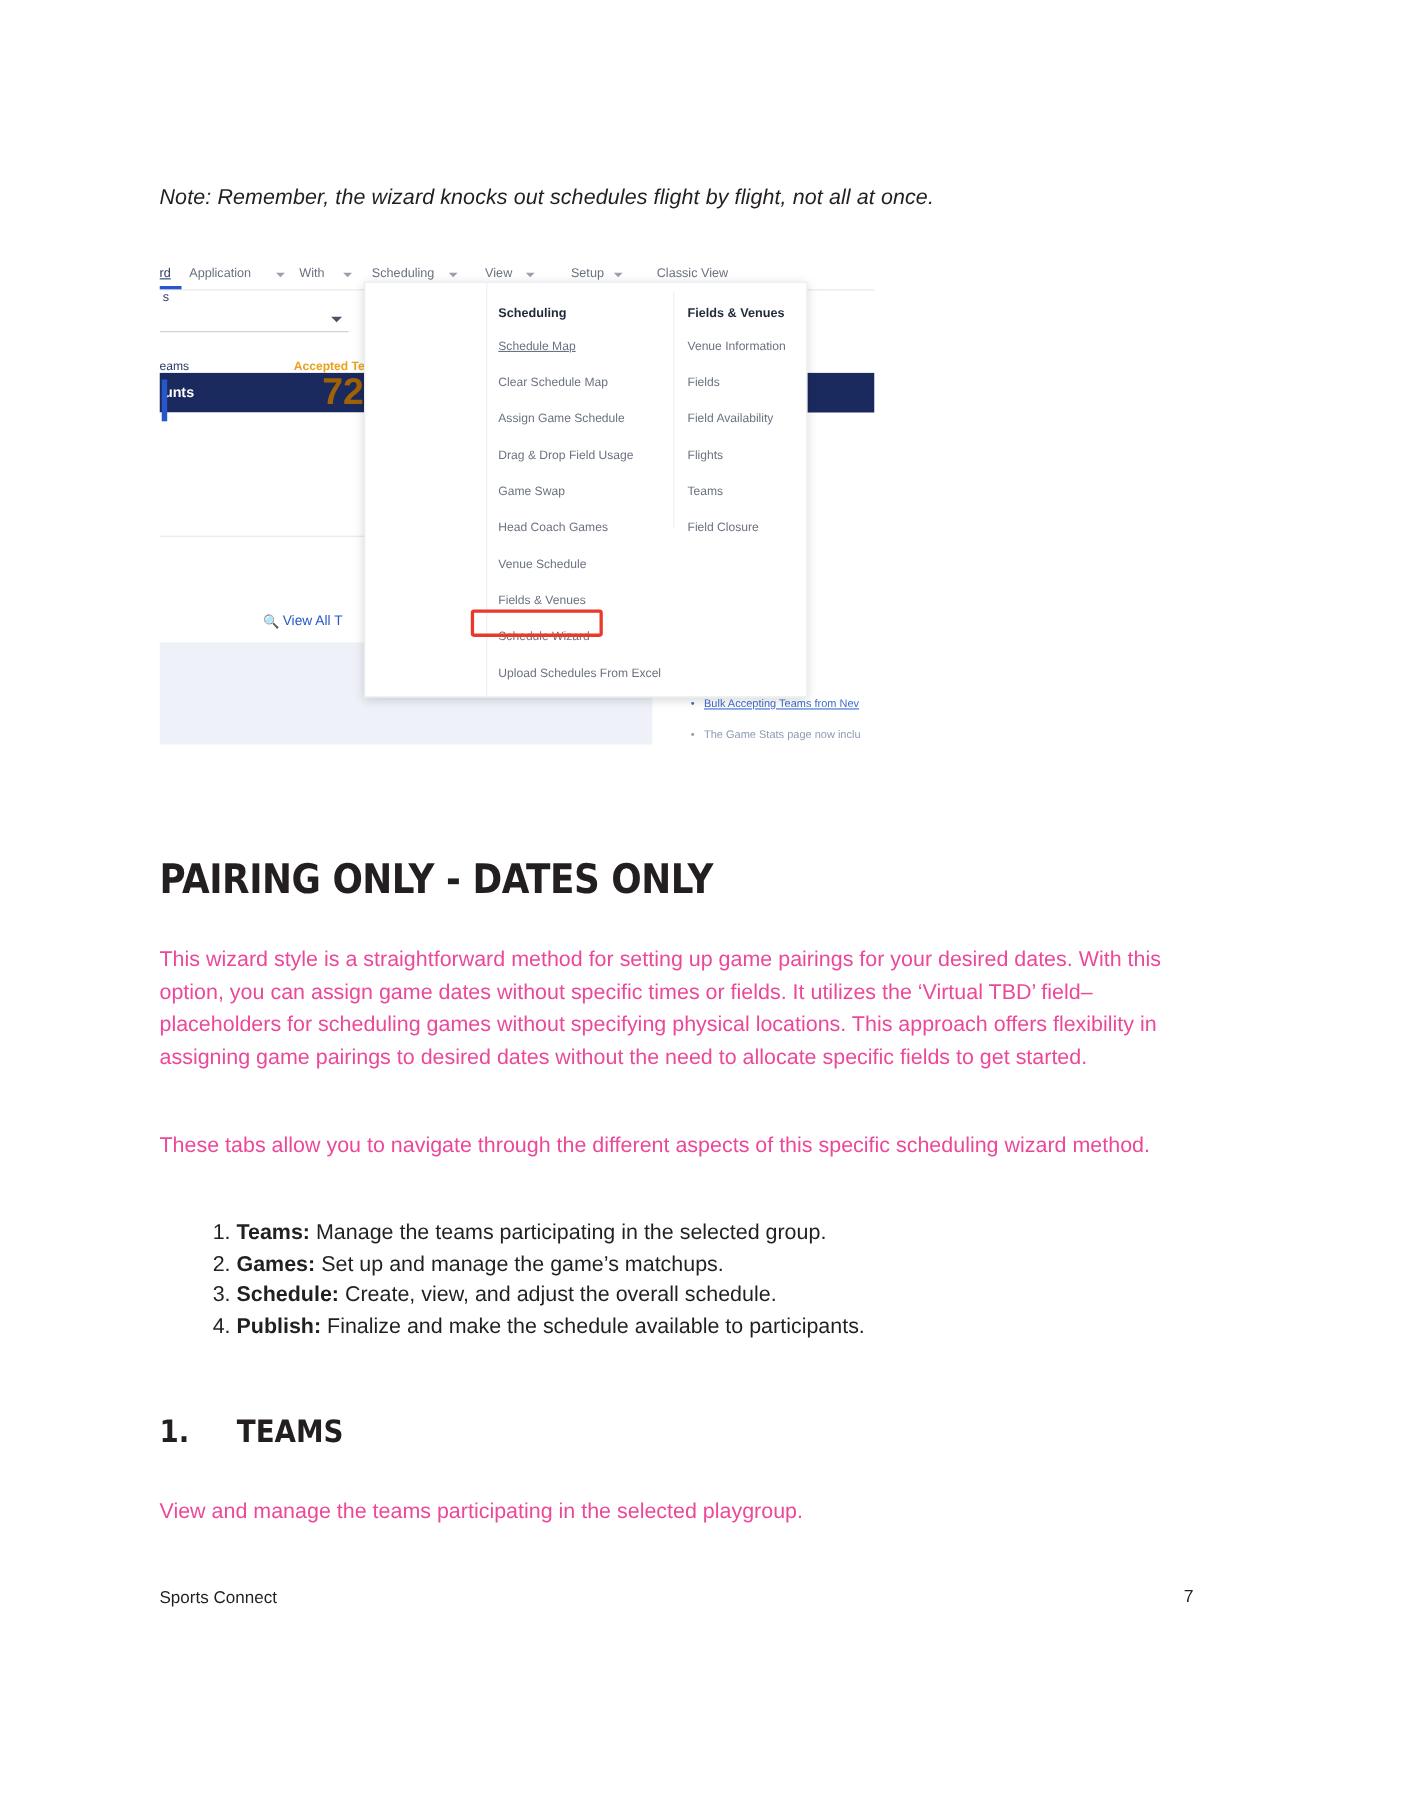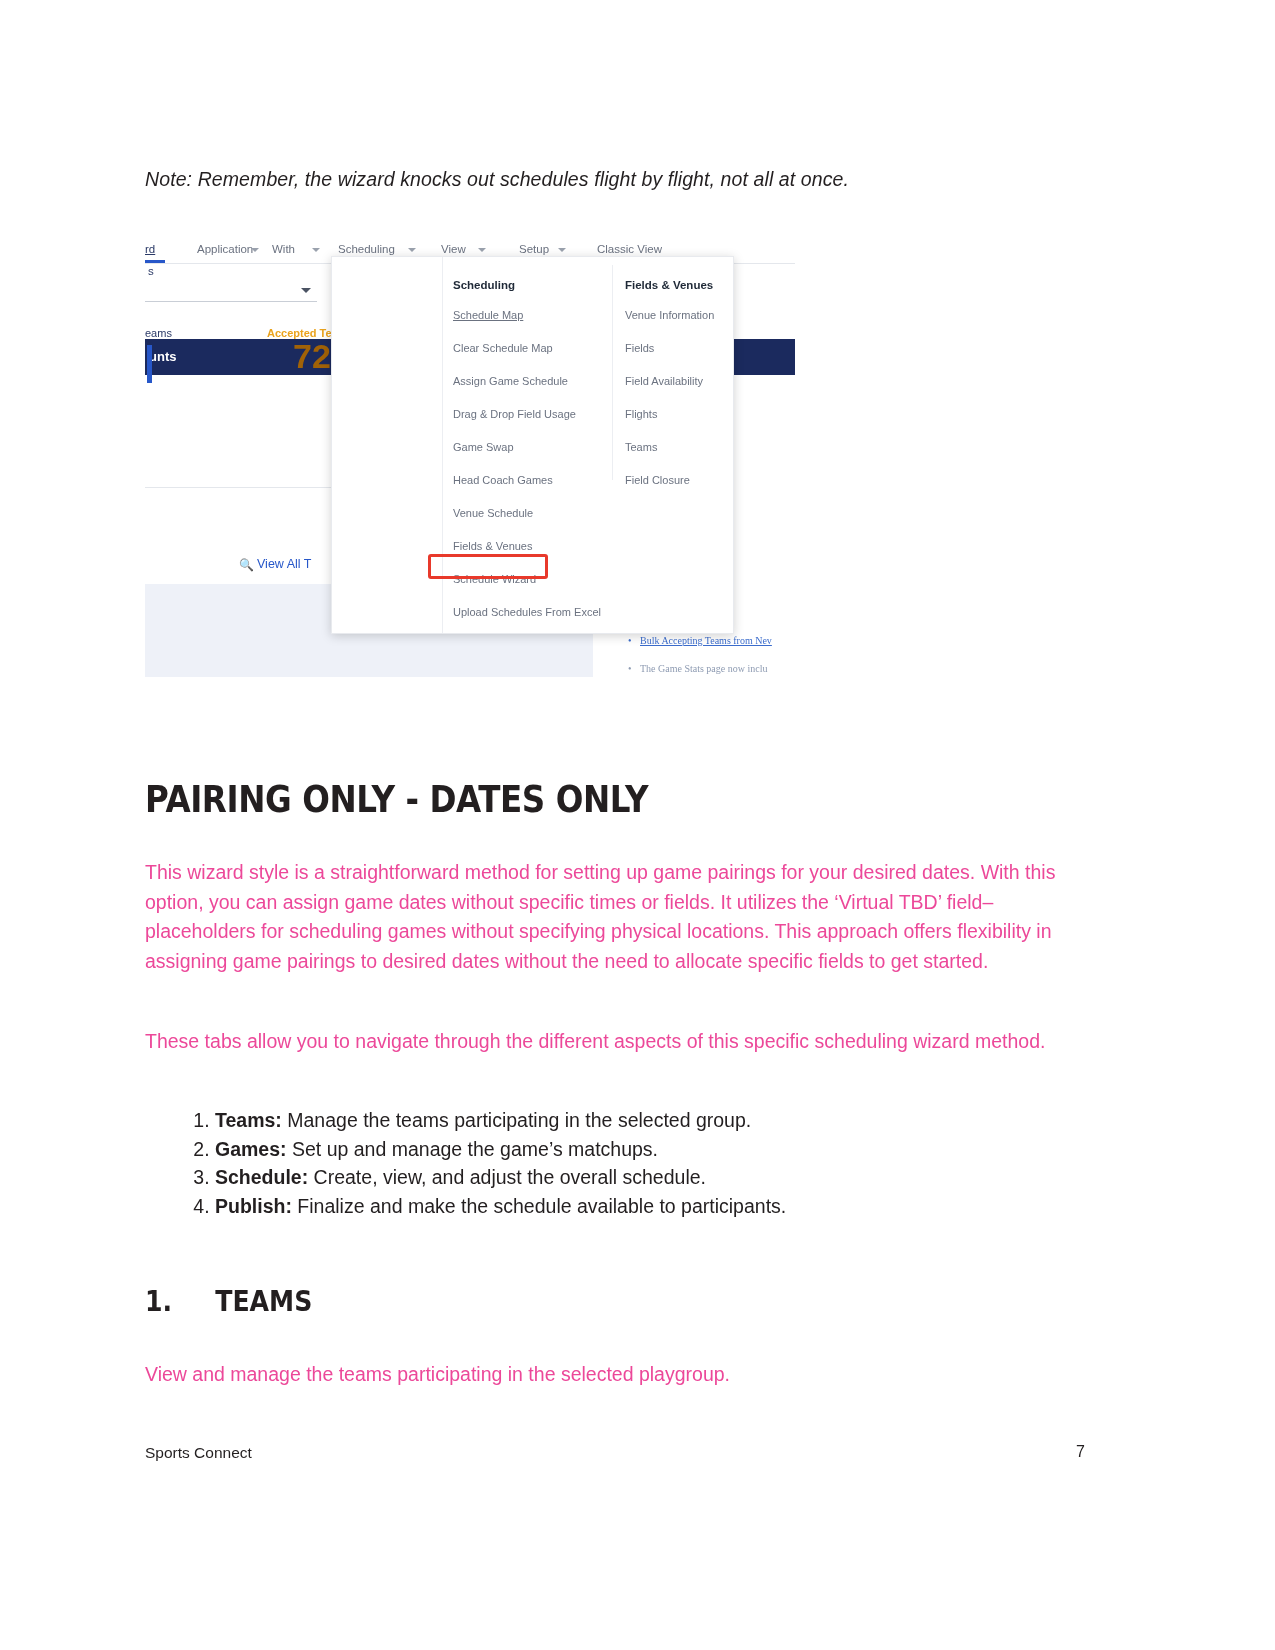--- a/index.html
+++ b/index.html
@@ -210,21 +210,20 @@
     top: 388px;
     width: 170px;
     font-size: 10px;
     color: #8e9bb2;
     line-height: 28px;
   }
   .shot-bullets .b {
     position: relative;
     padding-left: 12px;
     white-space: nowrap;
-    font-family: Liberation Serif, serif;
   }
   .shot-bullets .b::before {
     content: "•";
     position: absolute;
     left: 0; top: 0;
   }
   .shot-bullets .b.link {
     color: #3b6ccc;
     text-decoration: underline;
   }
@@ -367,21 +366,21 @@
 <div class="page">
 
   <div class="note">Note: Remember, the wizard knocks out schedules flight by flight, not all at once.</div>
 
   <div class="shot">
 
     <div class="shot-menubar">
       <span class="mb-item mb-active" style="left:0px;">rd</span>
       <span class="mb-underline" style="left:0px; width:20px;"></span>
 
-      <span class="mb-item" style="left:27px;margin-left:25px;">Application</span>
+      <span class="mb-item" style="left:27px;">Application</span>
       <span class="mb-caret" style="left:106px;"></span>
 
       <span class="mb-item" style="left:127px;">With</span>
       <span class="mb-caret" style="left:167px;"></span>
 
       <span class="mb-item" style="left:193px;">Scheduling</span>
       <span class="mb-caret" style="left:263px;"></span>
 
       <span class="mb-item" style="left:296px;">View</span>
       <span class="mb-caret" style="left:333px;"></span>

